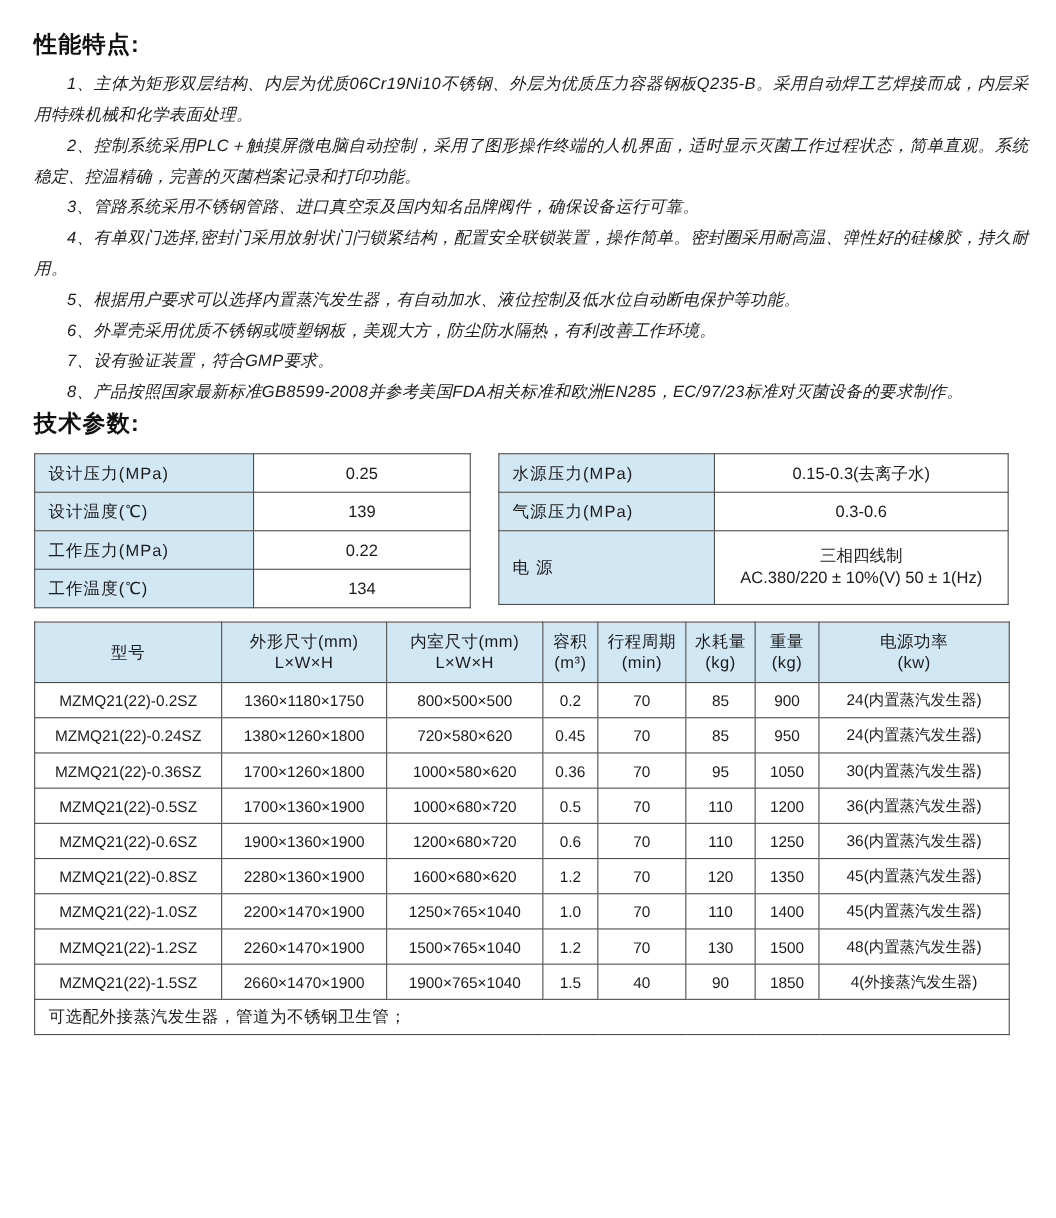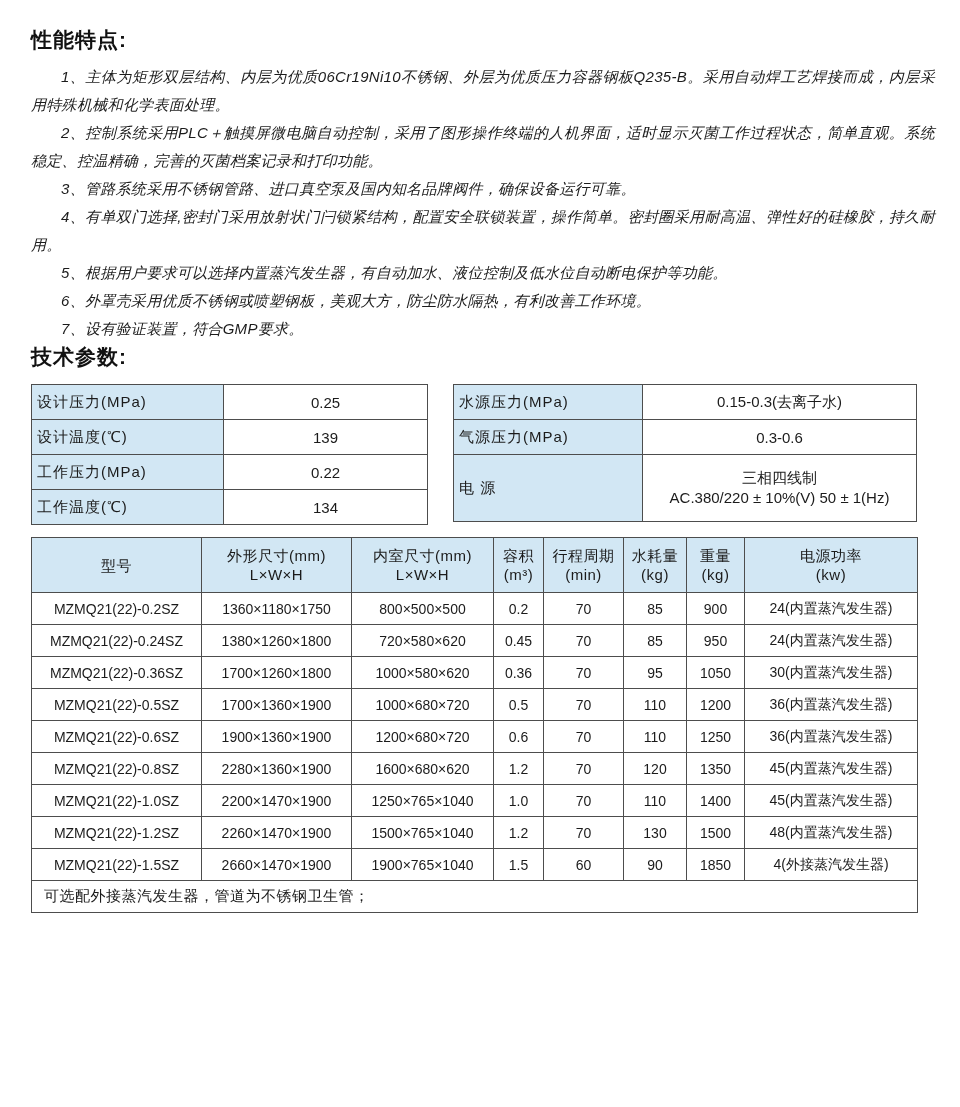--- a/index.html
+++ b/index.html
@@ -55,21 +55,21 @@
     border: 1px solid var(--border, #4d4d4d);
     font-size: 15px;
     height: 32px;
     overflow: hidden;
   }
   .ptable-left { width: 397px; }
   .ptable-right { width: 464px; }
   .ptable td.lbl {
     background: var(--blue, #d2e7f4);
     text-align: left;
-    padding-left: 5px;
+    padding-left: 12px;
     letter-spacing: 1px;
   }
   .ptable-left td.lbl { width: 185px; }
   .ptable-right td.lbl { width: 182px; }
   .ptable td.val {
     text-align: center;
   }
   .ptable tr.tall td { height: 64px; }
   .ptable td.val .vline { line-height: 20px; }
   
@@ -112,20 +112,21 @@
   <h2 class="sec-title">性能特点:</h2>
 
   <div class="features" id="features">
       <p>1、主体为矩形双层结构、内层为优质06Cr19Ni10不锈钢、外层为优质压力容器钢板Q235-B。采用自动焊工艺焊接而成，内层采用特殊机械和化学表面处理。</p>
       <p>2、控制系统采用PLC＋触摸屏微电脑自动控制，采用了图形操作终端的人机界面，适时显示灭菌工作过程状态，简单直观。系统稳定、控温精确，完善的灭菌档案记录和打印功能。</p>
       <p>3、管路系统采用不锈钢管路、进口真空泵及国内知名品牌阀件，确保设备运行可靠。</p>
       <p>4、有单双门选择,密封门采用放射状门闩锁紧结构，配置安全联锁装置，操作简单。密封圈采用耐高温、弹性好的硅橡胶，持久耐用。</p>
       <p>5、根据用户要求可以选择内置蒸汽发生器，有自动加水、液位控制及低水位自动断电保护等功能。</p>
       <p>6、外罩壳采用优质不锈钢或喷塑钢板，美观大方，防尘防水隔热，有利改善工作环境。</p>
       <p>7、设有验证装置，符合GMP要求。</p>
+      <p>8、产品按照国家最新标准GB8599-2008并参考美国FDA相关标准和欧洲EN285，EC/97/23标准对灭菌设备的要求制作。</p>
     </div>
 
   <h2 class="sec-title params-title">技术参数:</h2>
 
   <div class="param-tables">
     <table class="ptable ptable-left">
       <tbody id="ptable-left">
           <tr>
             <td class="lbl">设计压力(MPa)</td>
             <td class="val">0.25</td>
@@ -290,21 +291,21 @@
           <td>70</td>
           <td>130</td>
           <td>1500</td>
           <td>48(内置蒸汽发生器)</td>
         </tr>
         <tr>
           <td>MZMQ21(22)-1.5SZ</td>
           <td>2660×1470×1900</td>
           <td>1900×765×1040</td>
           <td>1.5</td>
-          <td>60</td>
+          <td>40</td>
           <td>90</td>
           <td>1850</td>
           <td>4(外接蒸汽发生器)</td>
         </tr>
       </tbody>
     <tfoot>
       <tr>
         <td colspan="8" class="footnote">可选配外接蒸汽发生器，管道为不锈钢卫生管；</td>
       </tr>
     </tfoot>

